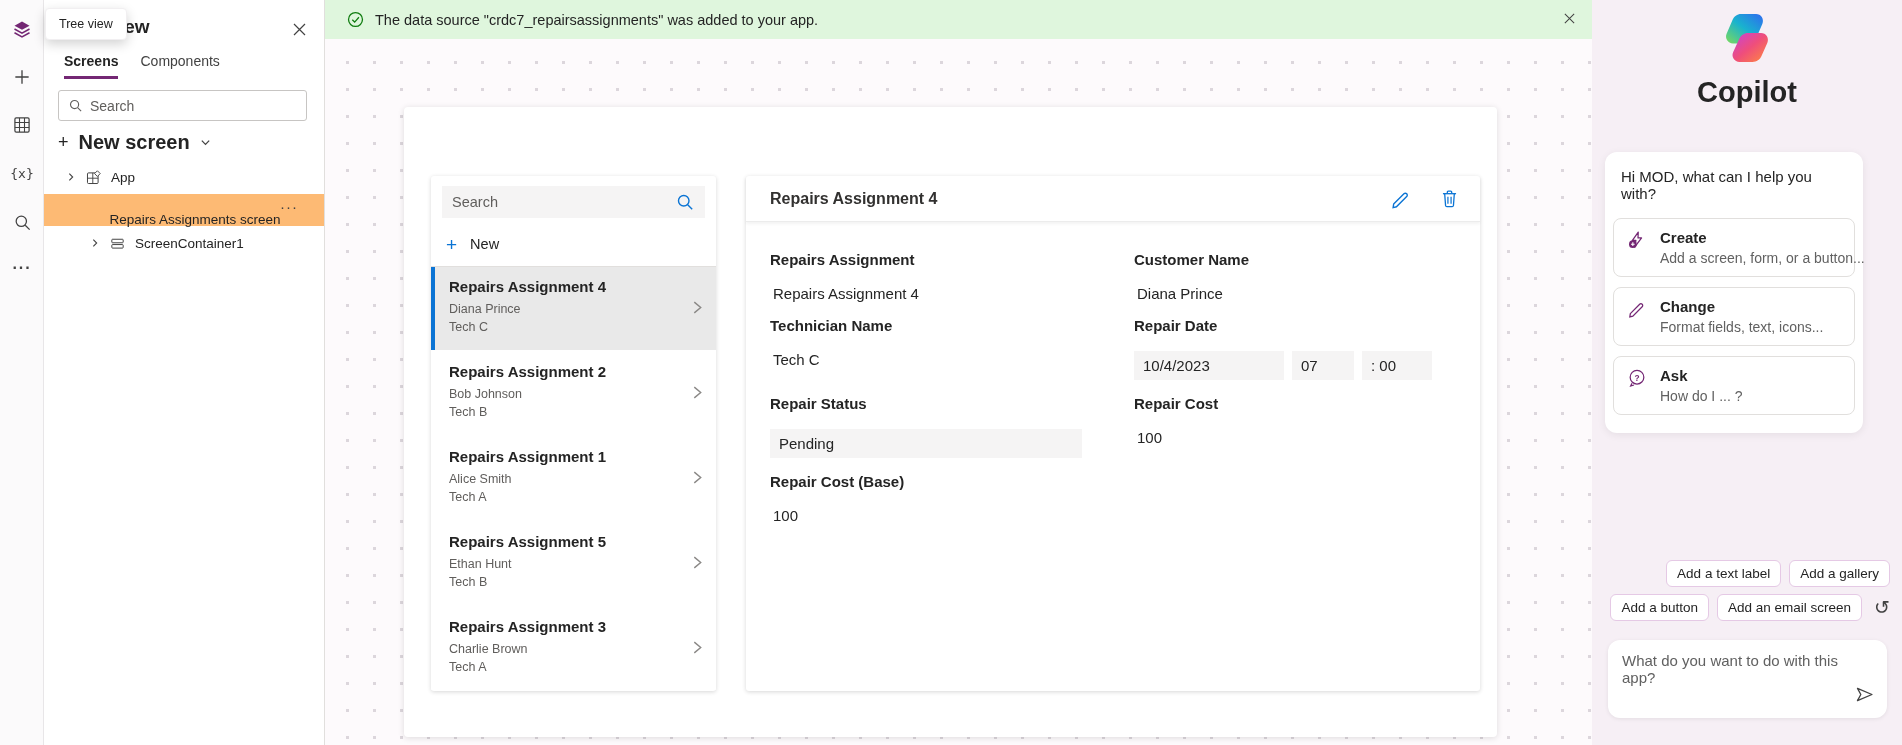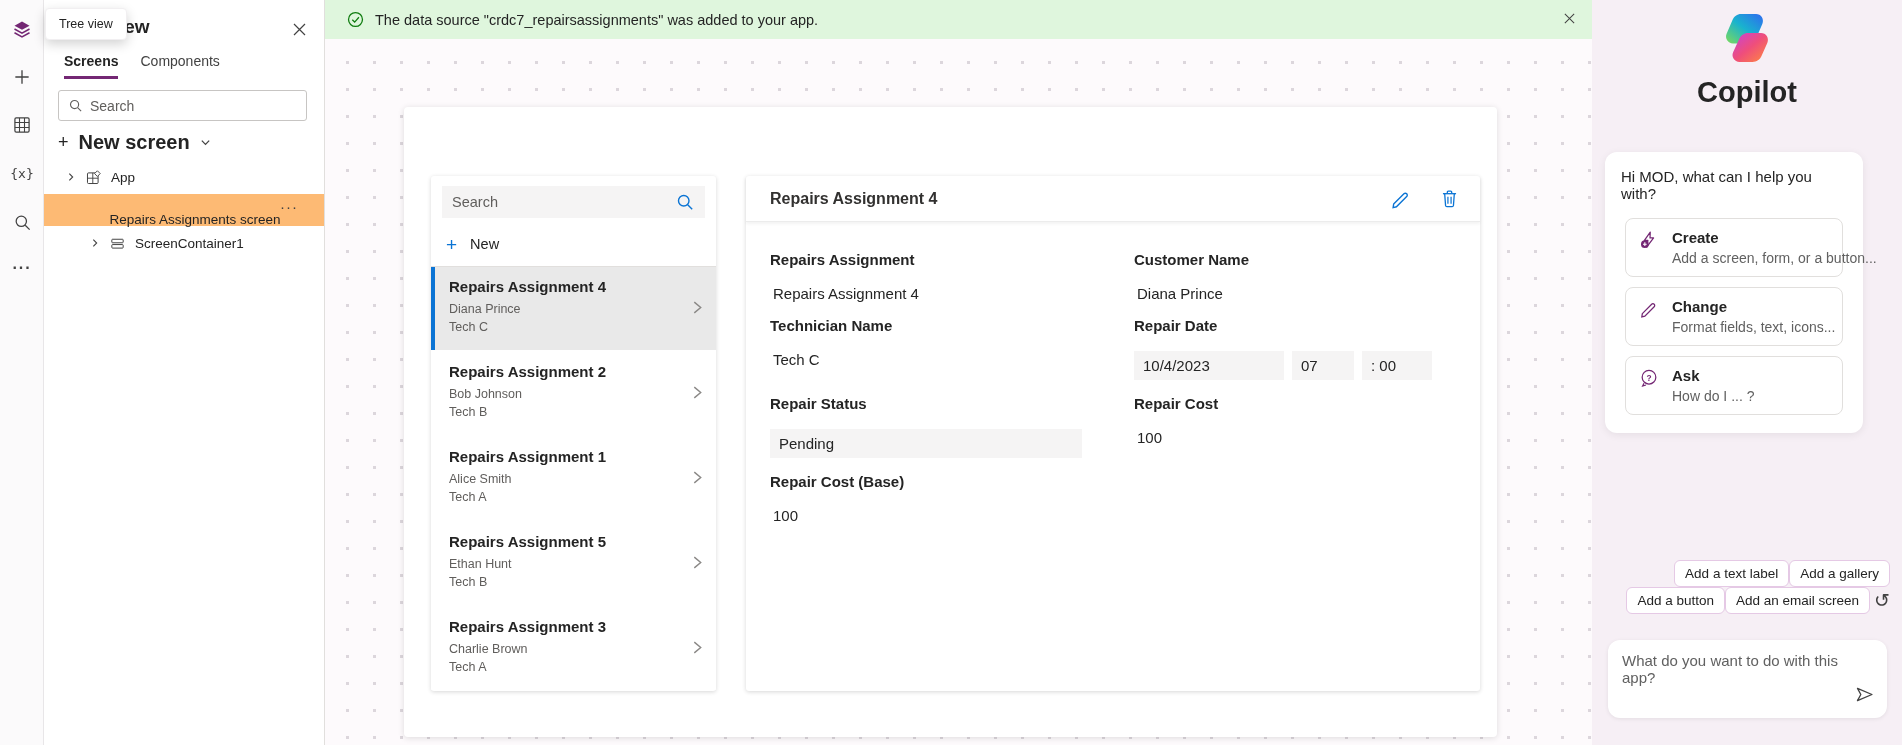--- a/index.html
+++ b/index.html
@@ -77,26 +77,26 @@
   .date-row { display:flex; gap:8px; }
   .box-date { width:150px; } .box-hh { width:62px; } .box-mm { width:70px; }
   .status-box { width:312px; }
 
   
   .copilot { position:absolute; left:1592px; top:0; width:310px; height:100%; background:#F6EFF5; }
   .cp-logo { position:absolute; top:9px; left:126px; width:58px; height:58px; }
   .cp-title { position:absolute; top:76px; left:0; width:100%; text-align:center; font-size:29px; font-weight:600; color:#242424; }
   .cp-card { position:absolute; top:152px; left:13px; width:258px; background:#fff; border-radius:12px; box-shadow:0 2px 8px rgba(0,0,0,.07); padding:16px 0 18px; }
   .cp-greet { font-size:15px; color:#242424; margin:0 16px 16px; }
-  .cp-opt { margin:10px 20px 0; border:1px solid #e1dfdd; border-radius:8px; padding:10px 13px; display:flex; gap:13px; background:#fff; cursor:pointer; }
+  .cp-opt { margin:10px 8px 0; border:1px solid #e1dfdd; border-radius:8px; padding:10px 13px; display:flex; gap:13px; background:#fff; cursor:pointer; }
   .opt-icon { margin-top:1px; }
   .opt-title { font-size:15px; font-weight:700; color:#242424; margin-bottom:4px; }
   .opt-desc { font-size:14px; color:#616161; white-space:nowrap;text-align:center; }
   .cp-chips { position:absolute; top:560px; left:12px; right:12px; }
-  .chip-row { display:flex; justify-content:flex-end; align-items:center; }
+  .chip-row { display:flex; justify-content:flex-end; align-items:center; gap:8px; margin-bottom:7px; }
   .chip { background:#fff; border:1px solid #e5c9e5; border-radius:6px; padding:5px 10px; font-size:13.5px; color:#242424; white-space:nowrap; cursor:pointer; }
   .refresh { font-size:19px; color:#424242; cursor:pointer; line-height:1; margin-left:4px; }
   .cp-input { position:absolute; top:640px; left:16px; width:279px; height:78px; background:#fff; border-radius:12px; box-shadow:0 1px 4px rgba(0,0,0,.08); padding:12px 14px; }
   .cp-input textarea { border:none; outline:none; resize:none; width:100%; height:42px; font-family:inherit; font-size:15px; color:#242424; background:transparent; }
   .cp-input textarea::placeholder { color:#616161; }
   .send { position:absolute; right:12px; bottom:9px; cursor:pointer; }
 
   
   .tooltip { position:absolute; left:45px; top:8px; background:#fff; border:1px solid #f1eff1; border-radius:4px; padding:8px 13px; font-size:12.5px; color:#242424; box-shadow:0 4px 12px rgba(0,0,0,.18); z-index:20; }
 </style>

